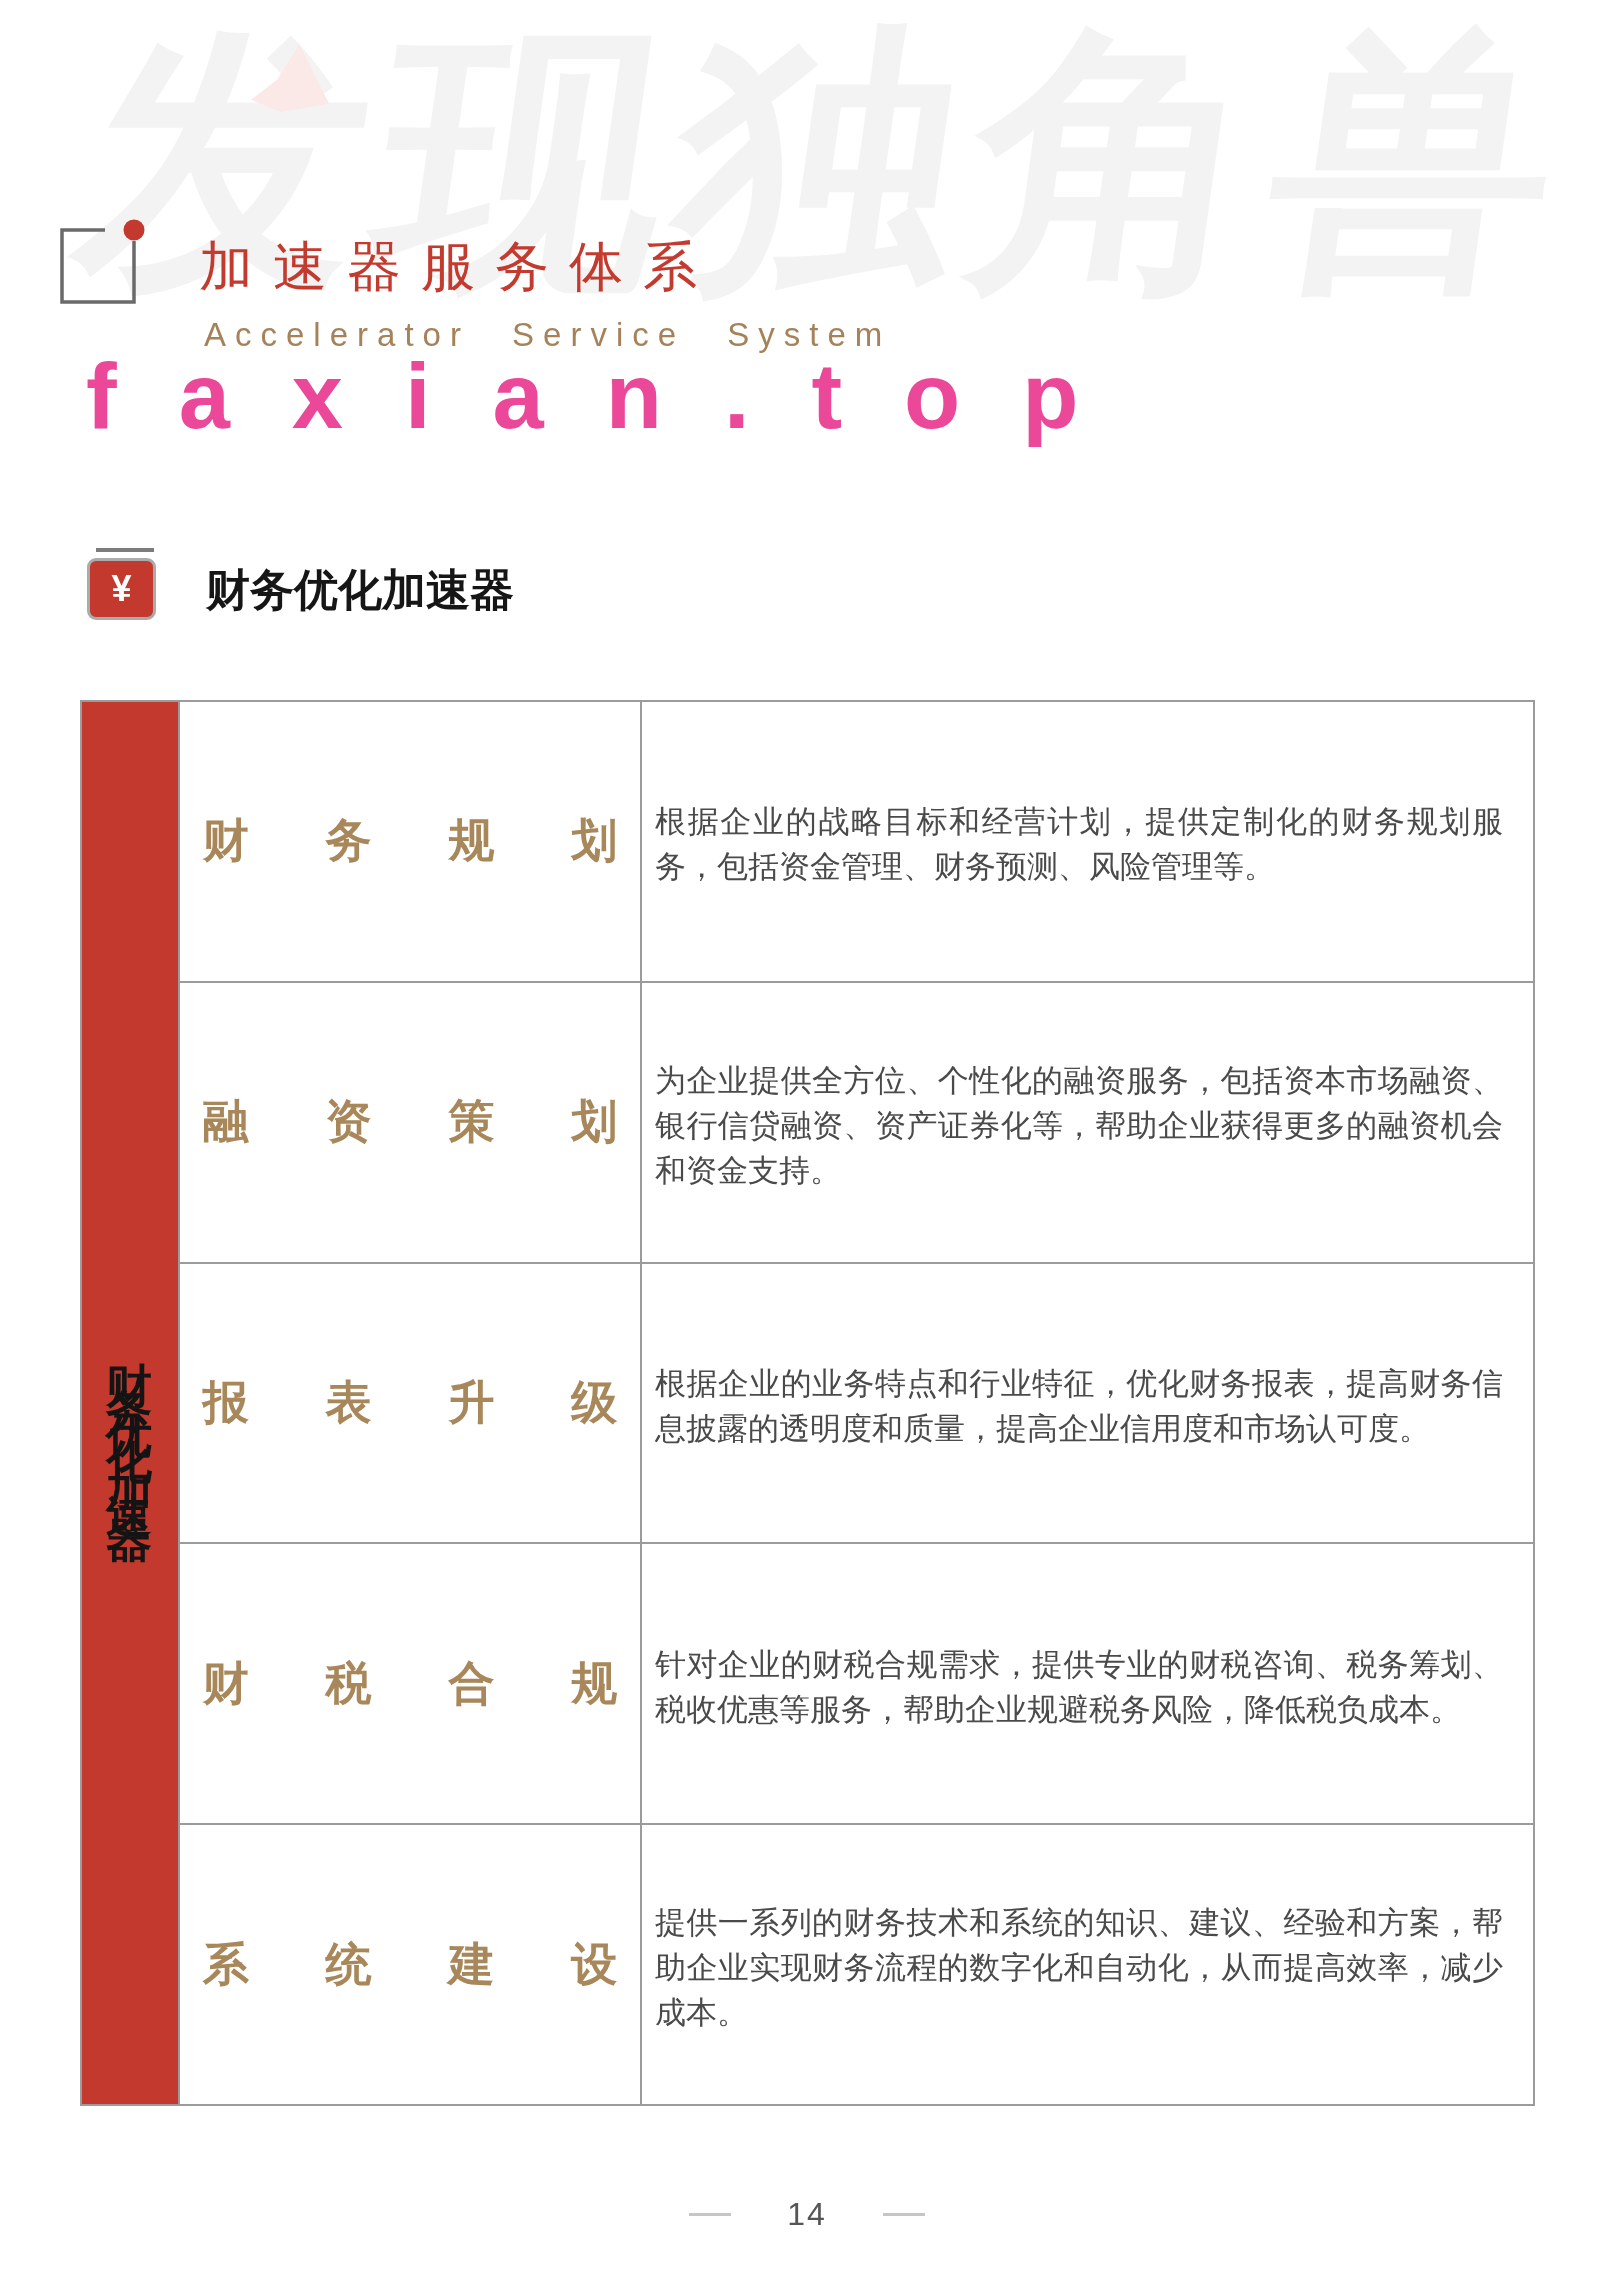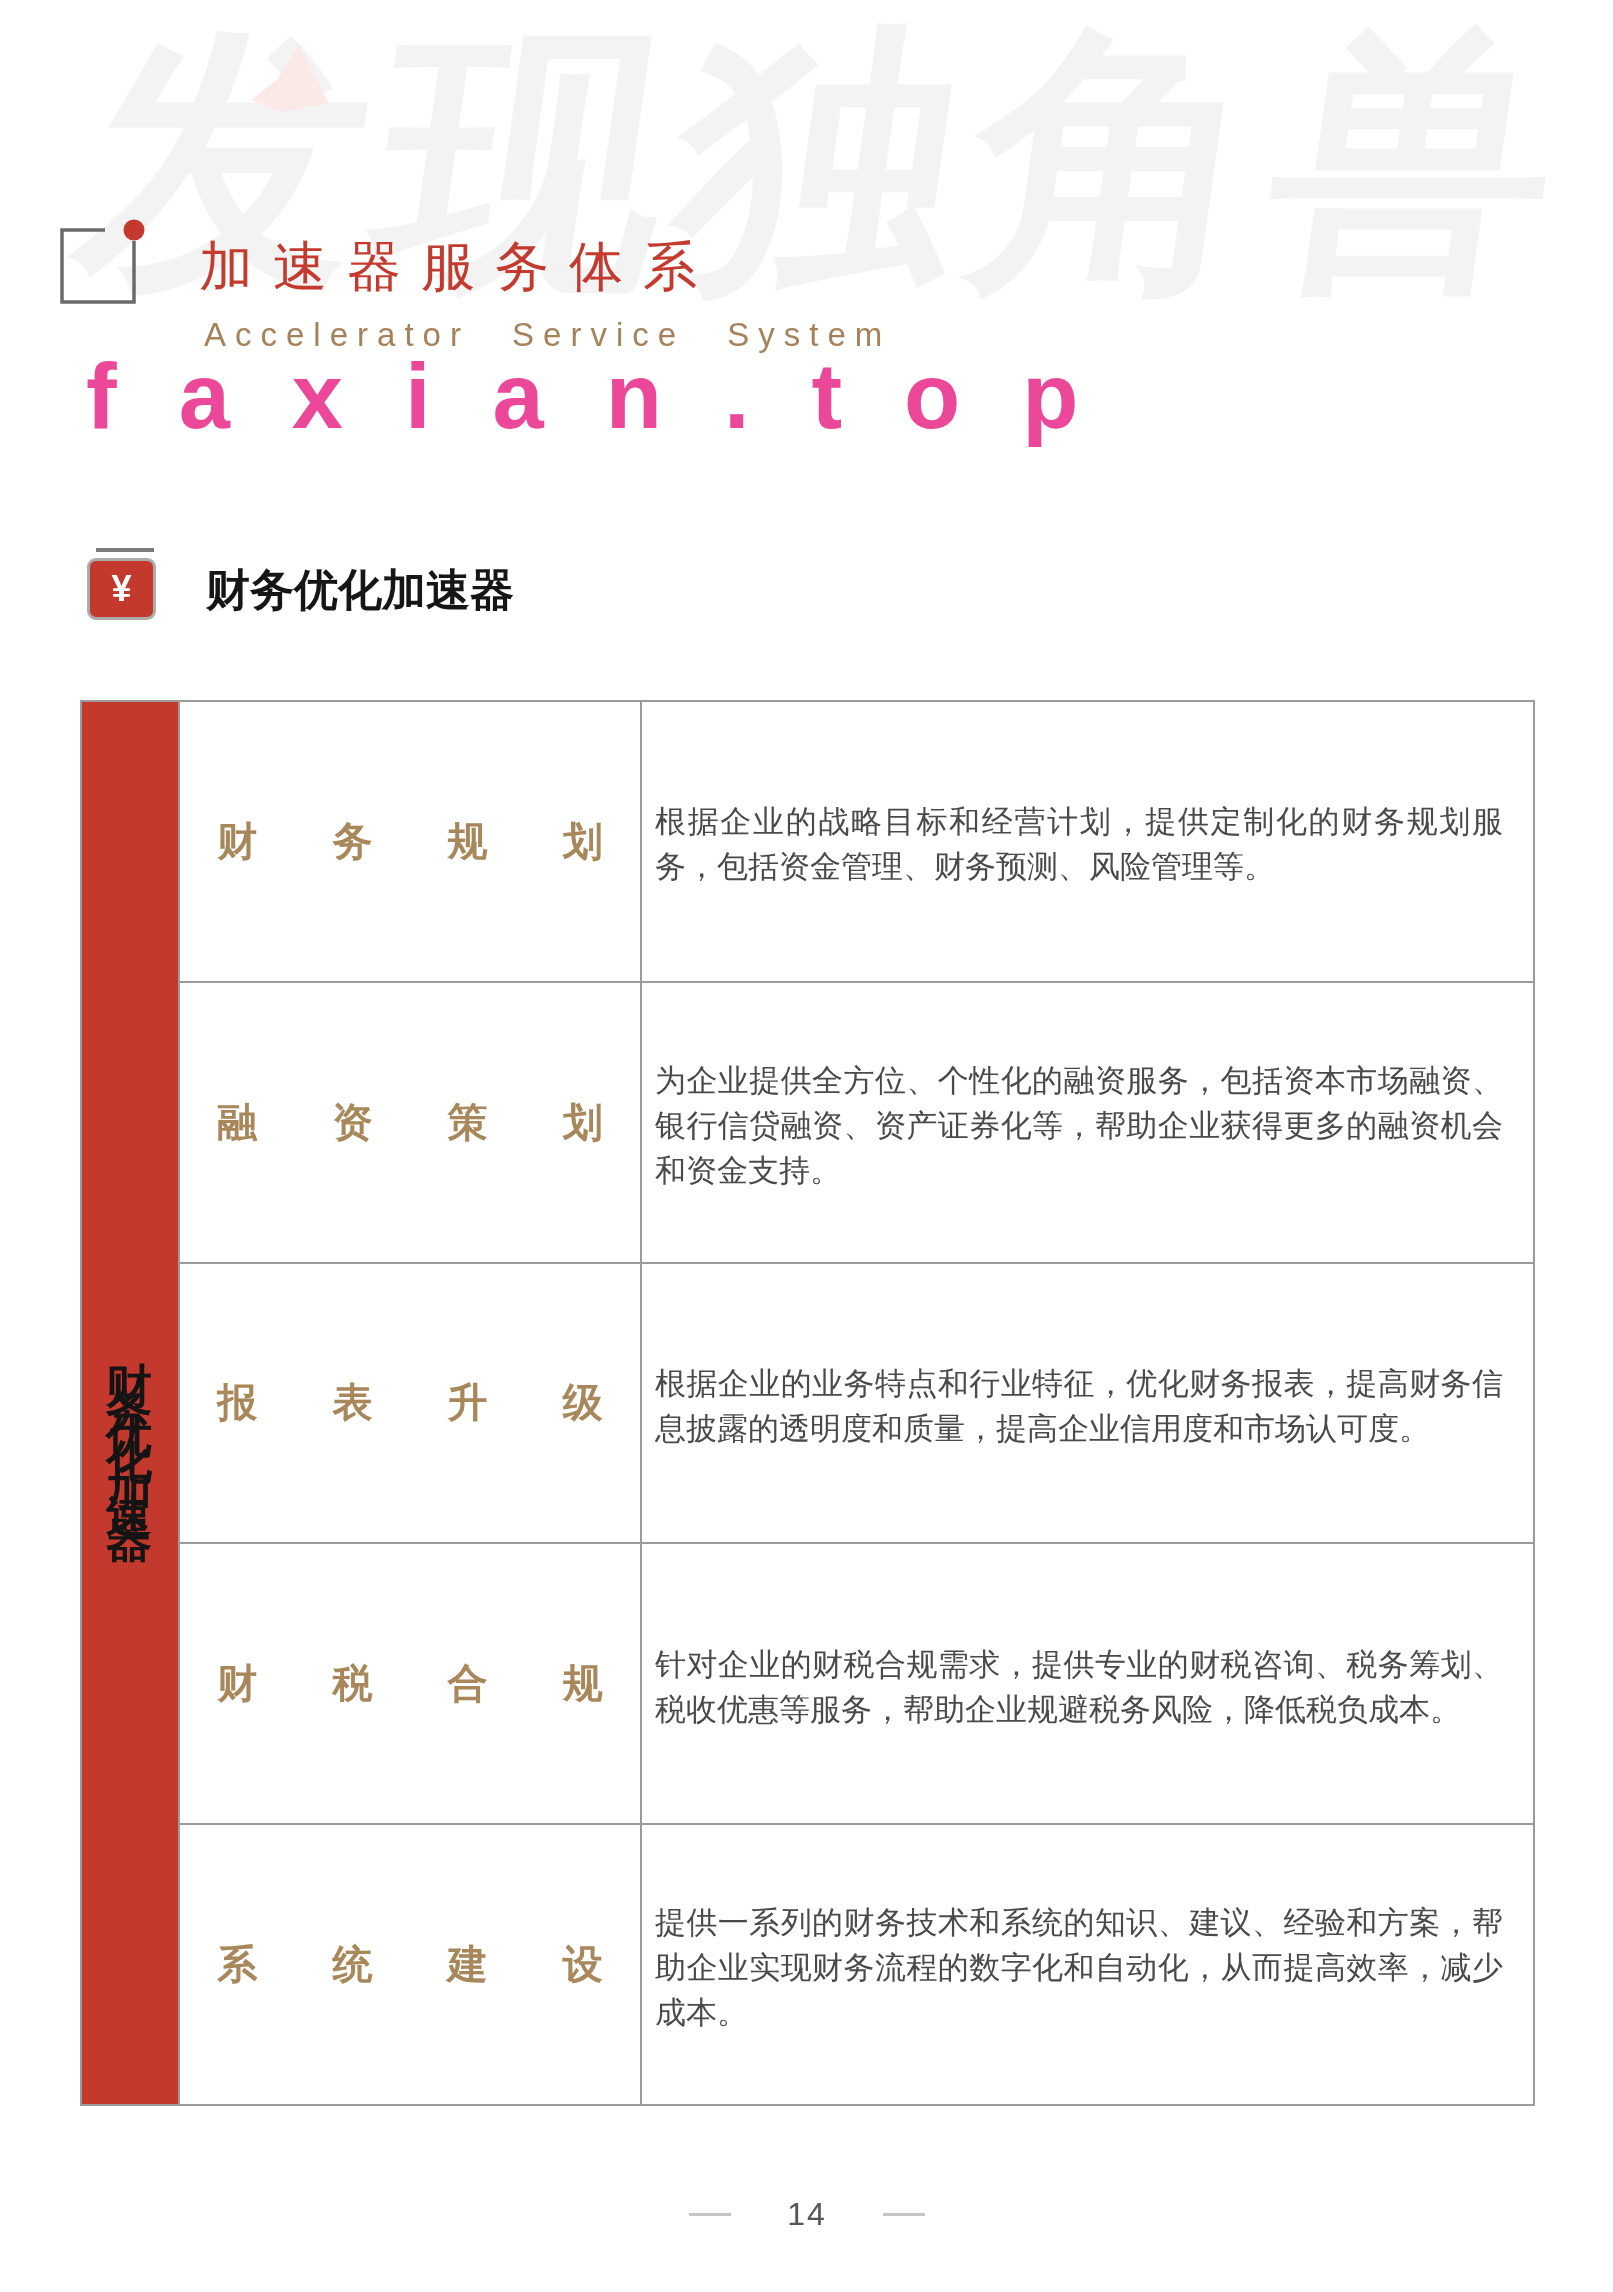--- a/index.html
+++ b/index.html
@@ -76,21 +76,21 @@
     border-bottom: 2px solid #9b9b9b;
   }
   .row { flex: 1; display: flex; border-bottom: 2px solid #9b9b9b; background: #fff; }
   .row:last-child { border-bottom: none; }
   .label-cell {
     flex: 0 0 462px; width: 462px;
     display: flex; align-items: center; justify-content: center;
     border-right: 2px solid #9b9b9b;
   }
   .label-text {
-    font-size: 40px; font-weight: bold; color: #A8875A;
+    font-size: 46px; font-weight: bold; color: #A8875A;
     letter-spacing: 32px; margin-right: -32px; white-space: nowrap;
   }
   .desc-cell {
     flex: 1; display: flex; align-items: center;
     padding: 10px 30px 4px 13px;
   }
   .desc-text { font-size: 31px; color: #4a4a4a; line-height: 45px; text-align: justify; }
 
   
   .page-footer {

